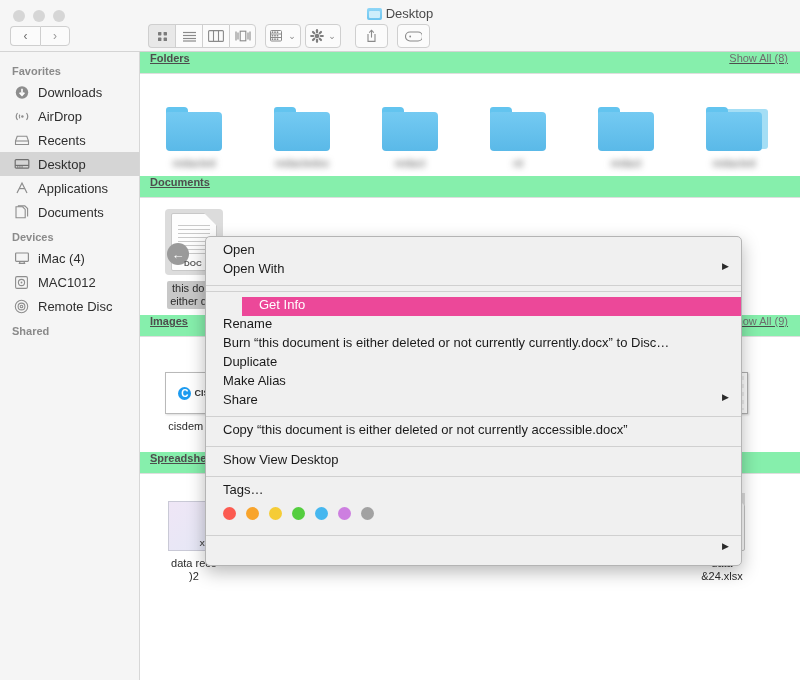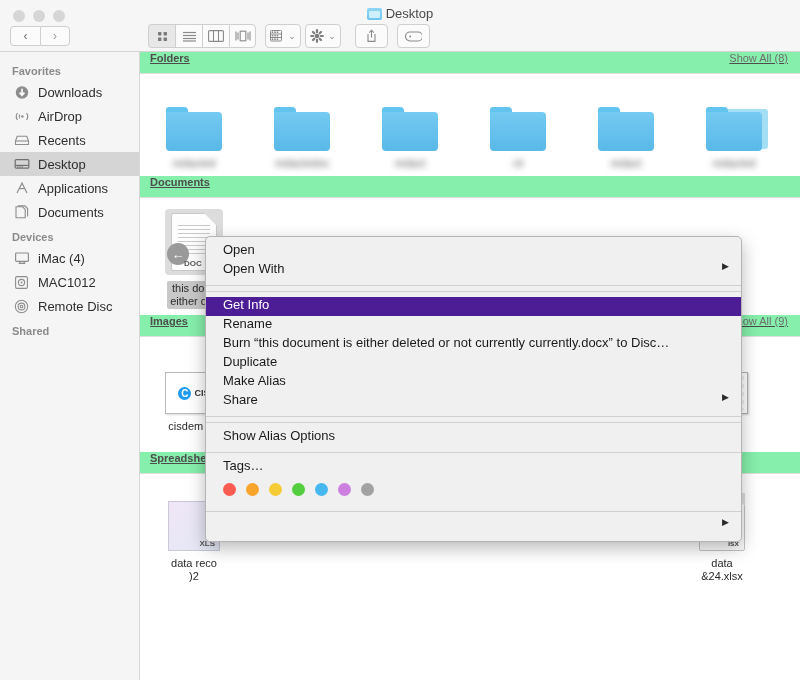--- a/index.html
+++ b/index.html
@@ -170,21 +170,21 @@
     position: absolute; left: 205px; top: 236px; width: 537px;
     background: #f0f0f0; border: 1px solid #b4b4b4; border-radius: 5px;
     box-shadow: 0 6px 18px rgba(0,0,0,.28);
     padding: 5px 0; z-index: 50;
   }
   .mi {
     height: 19px; display: flex; align-items: flex-start;
     padding: 0 12px 0 17px; font-size: 13px; color: #1a1a1a;
     white-space: nowrap; justify-content: space-between;
   }
-  .mi.hl { background: #4c1d95; color: #fff; }
+  .mi.hl { background: #ec4899; color: #fff; margin-left: 36px; }
   .msep { height: 1px; background: #d0d0d0; margin: 5px 0; }
   .arrow { font-size: 9px; color: #2a2a2a; }
   .tagrow { display: flex; gap: 10px; padding: 6px 0 10px 17px; }
   .dot { width: 13px; height: 13px; border-radius: 50%; }
 </style>
 </head>
 <body>
 
 <div id="win">
 
@@ -612,23 +612,26 @@
         <span>Duplicate</span>
       </div>
     <div class="mi">
         <span>Make Alias</span>
       </div>
     <div class="mi">
         <span>Share</span>
         <span class="arrow">▶</span>
       </div>
     <div class="msep"></div>
+    <div class="mi">
+        <span>Copy “this document is either deleted or not currently accessible.docx”</span>
+      </div>
     <div class="msep"></div>
     <div class="mi">
-        <span>Show Alias Options</span>
+        <span>Show View Desktop</span>
       </div>
     <div class="msep"></div>
     <div class="mi">
         <span>Tags…</span>
       </div>
     <div class="tagrow">
       <div class="dot" style="background: rgb(252, 91, 81);"></div>
       <div class="dot" style="background: rgb(248, 164, 44);"></div>
       <div class="dot" style="background: rgb(245, 204, 54);"></div>
       <div class="dot" style="background: rgb(84, 206, 63);"></div>

